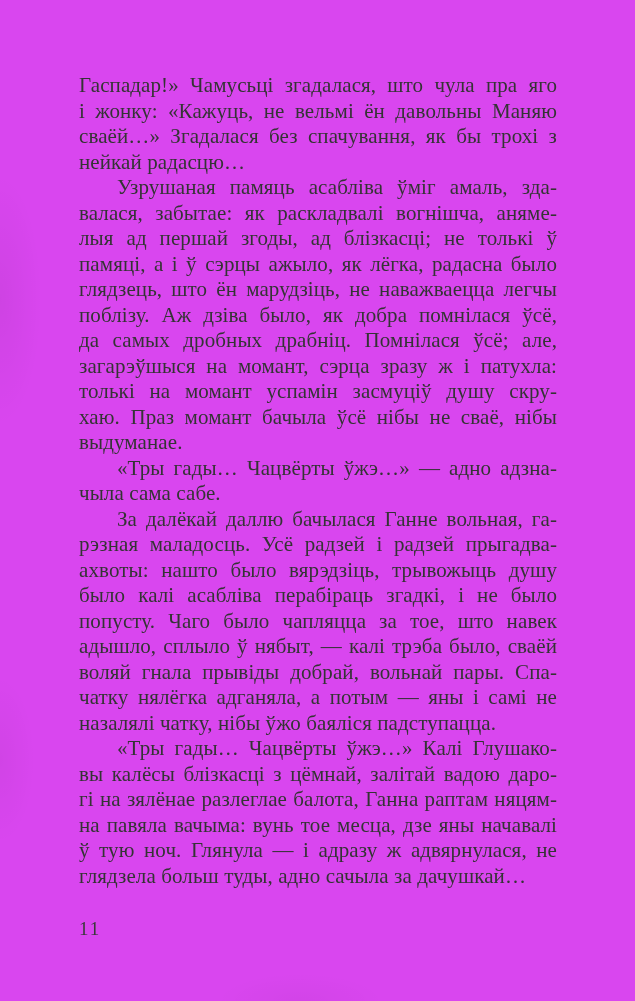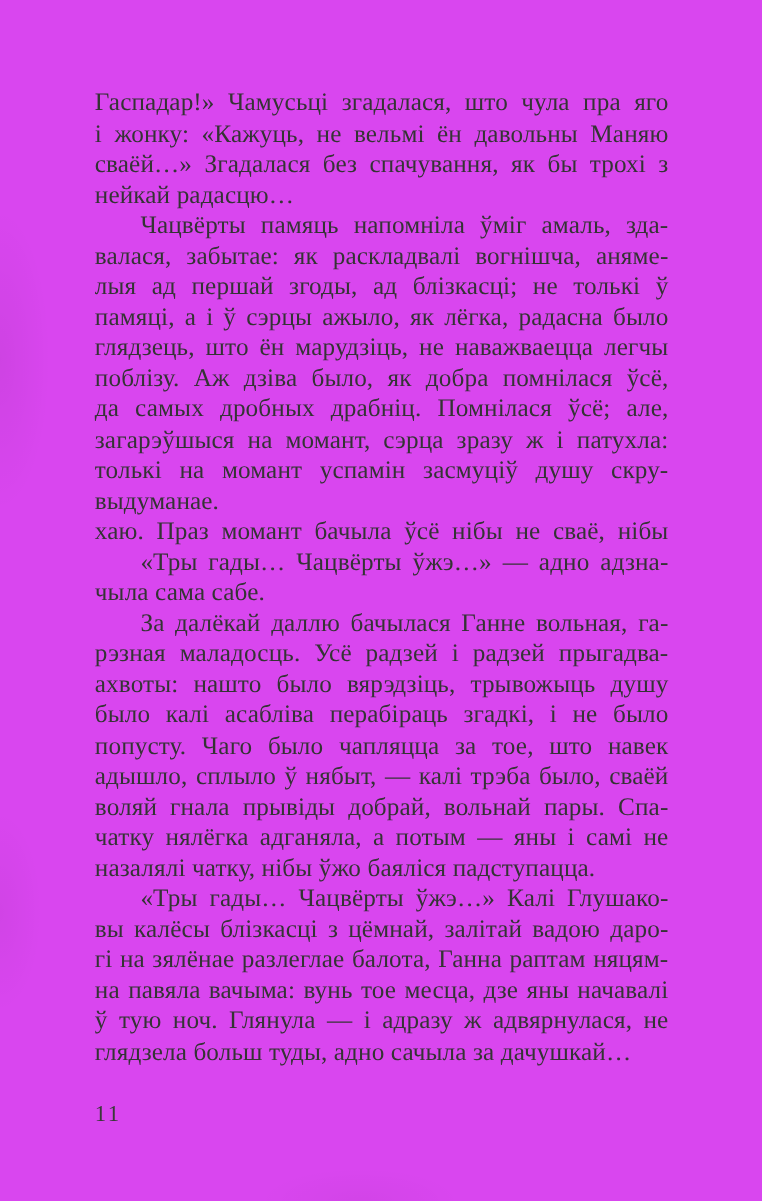--- a/index.html
+++ b/index.html
@@ -73,31 +73,31 @@
 
 <div class="page" style="background: #d946ef; color: rgb(52, 52, 52); padding-left: 16px;">
   <div class="text-block">
       <div class="paragraph">
         <div class="line">Гаспадар!» Чамусьці згадалася, што чула пра яго</div>
         <div class="line">і жонку: «Кажуць, не вельмі ён давольны Маняю</div>
         <div class="line">сваёй…» Згадалася без спачування, як бы трохі з</div>
         <div class="line last">нейкай радасцю…</div>
       </div>
       <div class="paragraph">
-        <div class="line first">Чацвёрты памяць напомніла ўміг амаль, зда-</div>
+        <div class="line first">Узрушаная памяць асабліва ўміг амаль, зда-</div>
         <div class="line">валася, забытае: як раскладвалі вогнішча, аняме-</div>
         <div class="line">лыя ад першай згоды, ад блізкасці; не толькі ў</div>
         <div class="line">памяці, а і ў сэрцы ажыло, як лёгка, радасна было</div>
         <div class="line">глядзець, што ён марудзіць, не наважваецца легчы</div>
         <div class="line">поблізу. Аж дзіва было, як добра помнілася ўсё,</div>
         <div class="line">да самых дробных драбніц. Помнілася ўсё; але,</div>
         <div class="line">загарэўшыся на момант, сэрца зразу ж і патухла:</div>
         <div class="line">толькі на момант успамін засмуціў душу скру-</div>
+        <div class="line">хаю. Праз момант бачыла ўсё нібы не сваё, нібы</div>
         <div class="line last">выдуманае.</div>
-        <div class="line">хаю. Праз момант бачыла ўсё нібы не сваё, нібы</div>
       </div>
       <div class="paragraph">
         <div class="line first">«Тры гады… Чацвёрты ўжэ…» — адно адзна-</div>
         <div class="line last">чыла сама сабе.</div>
       </div>
       <div class="paragraph">
         <div class="line first">За далёкай даллю бачылася Ганне вольная, га-</div>
         <div class="line">рэзная маладосць. Усё радзей і радзей прыгадва-</div>
         <div class="line">ахвоты: нашто было вярэдзіць, трывожыць душу</div>
         <div class="line">было калі асабліва перабіраць згадкі, і не было</div>

